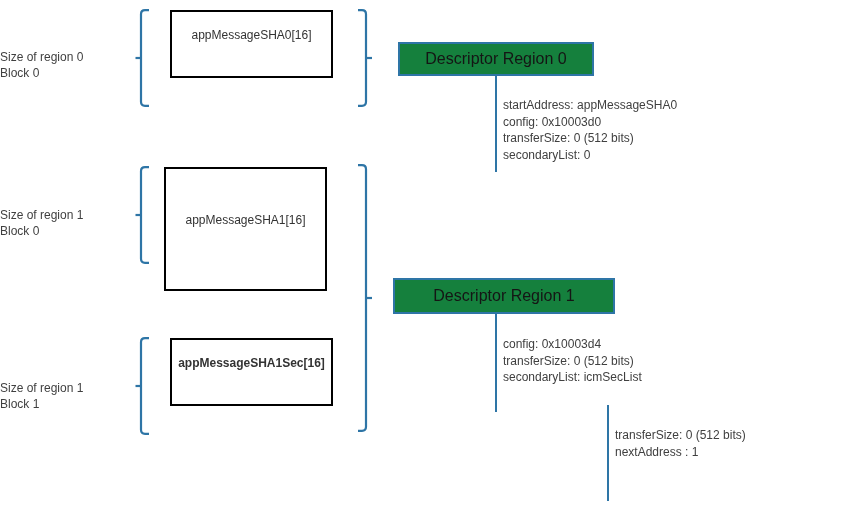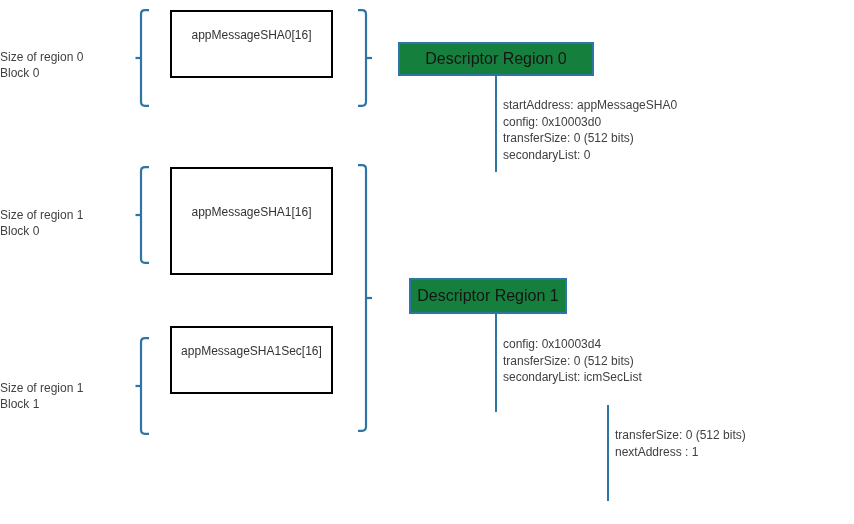--- a/index.html
+++ b/index.html
@@ -113,30 +113,30 @@
   <div class="abs size-label" style="left:0px; top:207px;">
     <div>Size of region 1</div>
     <div>Block 0</div>
   </div>
 
   <svg class="abs brace" style="left:135px; top:166px;" width="16" height="98" viewBox="0 0 16 98">
     <path d="M14 1.2 L10 1.2 Q6 1.2 6 5.2 L6 92.8 Q6 96.8 10 96.8 L14 96.8" fill="none" stroke="currentColor" stroke-width="2.2"></path>
     <path d="M6 49 L0.5 49" fill="none" stroke="currentColor" stroke-width="2.2"></path>
   </svg>
 
-  <div class="abs mem-box" style="left:170px; top:167px; height:108px;">
+  <div class="abs mem-box" style="left:164px; top:167px; height:124px;">
     <span class="buf-label">appMessageSHA1[16]</span>
   </div>
 
   <svg class="abs brace" style="left:356px; top:164px;" width="17" height="268" viewBox="0 0 17 268">
     <path d="M2 1.2 L6 1.2 Q10 1.2 10 5.2 L10 262.8 Q10 266.8 6 266.8 L2 266.8" fill="none" stroke="currentColor" stroke-width="2.2"></path>
     <path d="M10 134 L16 134" fill="none" stroke="currentColor" stroke-width="2.2"></path>
   </svg>
 
-  <div class="abs desc-box" style="left:393px; top:278px; width:158px; height:36px;margin-left:16px;">
+  <div class="abs desc-box" style="left:393px; top:278px; width:222px; height:36px;">
     <span class="desc-title">Descriptor Region 1</span>
   </div>
 
   <div class="abs vline" style="left:495px; top:313px; height:99px;"></div>
 
   <div class="abs fields" style="left:503px; top:336px;">
     <div>config: 0x10003d4</div>
     <div>transferSize: 0 (512 bits)</div>
     <div>secondaryList: icmSecList</div>
   </div>
@@ -144,21 +144,21 @@
   <div class="abs size-label" style="left:0px; top:380px;">
     <div>Size of region 1</div>
     <div>Block 1</div>
   </div>
 
   <svg class="abs brace" style="left:135px; top:337px;" width="16" height="98" viewBox="0 0 16 98">
     <path d="M14 1.2 L10 1.2 Q6 1.2 6 5.2 L6 92.8 Q6 96.8 10 96.8 L14 96.8" fill="none" stroke="currentColor" stroke-width="2.2"></path>
     <path d="M6 49 L0.5 49" fill="none" stroke="currentColor" stroke-width="2.2"></path>
   </svg>
 
-  <div class="abs mem-box" style="left:170px; top:326px;">
+  <div class="abs mem-box" style="left:170px; top:338px;font-weight:bold;">
     <span class="buf-label">appMessageSHA1Sec[16]</span>
   </div>
 
   <div class="abs vline" style="left:607px; top:405px; height:96px;"></div>
 
   <div class="abs fields" style="left:615px; top:427px;">
     <div>transferSize: 0 (512 bits)</div>
     <div>nextAddress : 1</div>
   </div>
 

